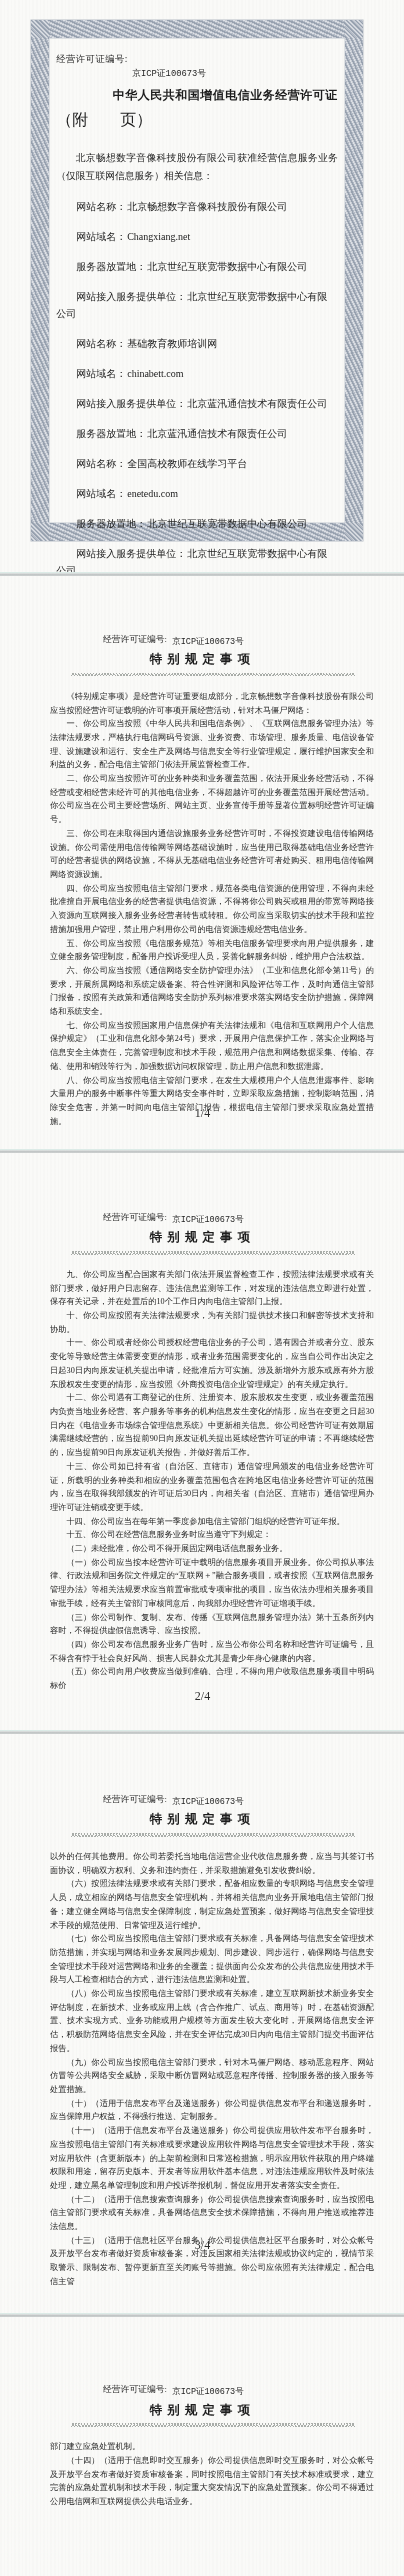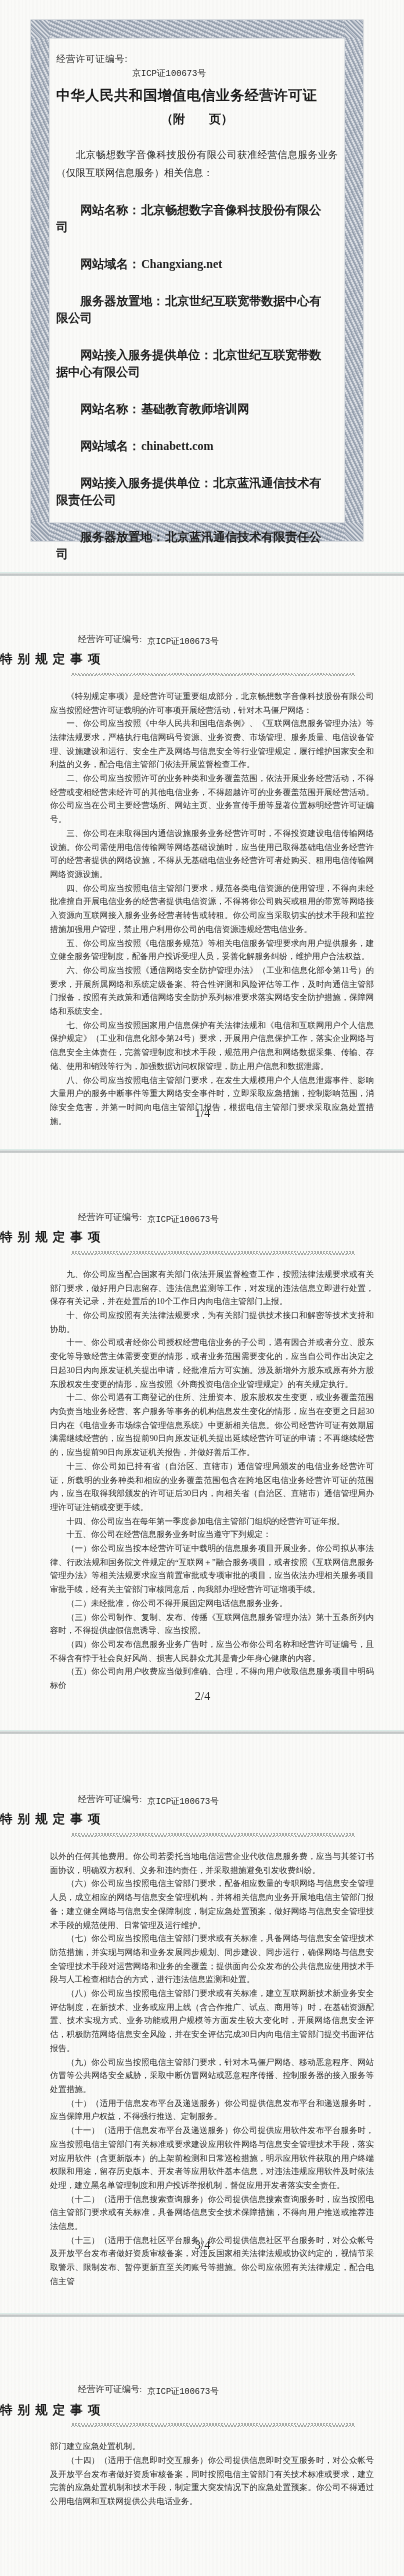--- a/index.html
+++ b/index.html
@@ -13,37 +13,37 @@
   
   .cert-page{height:572px;}
   .cert-frame{box-sizing:border-box;margin:19.6px 0 0 31px;width:332px;height:521px;
     border:18.5px solid #a9b1bd;
     border-image:repeating-linear-gradient(45deg,#c7ccd4 0 1.5px,#97a1af 1.5px 3.6px,#b3bac5 3.6px 5.2px,#dde0e5 5.2px 6.2px) 36;
     box-shadow:0 0 0 0.5px #b6bcc5 , inset 0 0 0 0.5px #c2c7cf;
     padding:14.4px 7.2px 0 7.2px;}
   .cert-head{margin-top:1px;}
   .lic-label{font-size:9.3px;letter-spacing:0.5px;color:#262626;}
   .lic-value{font-size:8.8px;margin-left:76px;margin-top:2.1px;color:#1f1f1f;font-family:"Liberation Mono","DejaVu Sans Mono",monospace;}
-  .cert-title{margin:7.2px 0 0 0;text-align:left;font-size:14px;font-weight:bold;letter-spacing:0.5px;color:#1c1c1c;}
-  .cert-subtitle{margin:6.2px 0 0 0;text-align:center;font-size:12px;font-weight:bold;color:#1c1c1c;}
+  .cert-title{margin:7.2px 0 0 0;text-align:right;font-size:12px;font-weight:bold;letter-spacing:0.5px;color:#1c1c1c;}
+  .cert-subtitle{margin:6.2px 0 0 0;text-align:left;font-size:16px;font-weight:normal;color:#1c1c1c;}
   .cert-intro{margin:17.5px 0 0 0;font-size:9.8px;line-height:18px;text-indent:2em;color:#222;text-align:justify;}
   .entries{margin-top:4.1px;padding-right:10.3px;}
-  .cert-line{margin:20px 0;font-size:12px;line-height:17px;text-indent:2em;text-align:left;color:#222;font-weight:bold;}
+  .cert-line{margin:13px 0;font-size:10px;line-height:17px;text-indent:2em;text-align:left;color:#222;}
   .cl-value{margin-left:1px;}
 
   
   .prov-page{box-sizing:border-box;}
   .p2{height:573px;padding-top:58px;}
   .p3{height:577px;padding-top:59px;}
   .p4{height:579px;padding-top:60px;}
   .p5{height:557px;padding-top:67px;}
-  .prov-head{margin-left:50px;font-size:8.8px;color:#262626;padding-left:28px;}
+  .prov-head{margin-left:75px;font-size:8.8px;color:#262626;padding-left:28px;}
   .prov-head .num{display:inline-block;margin-left:5.2px;position:relative;top:1.5px;font-size:8.5px;
                   font-family:"Liberation Mono","DejaVu Sans Mono",monospace;color:#1f1f1f;}
-  .prov-title{margin:5.2px 0 0 0;text-align:left;font-size:12.4px;font-weight:bold;letter-spacing:5.2px;color:#1e1e1e;}
+  .prov-title{margin:5.2px 0 0 0;text-align:center;font-size:12.4px;font-weight:bold;letter-spacing:5.2px;color:#1e1e1e;}
   .zigzag{height:3.6px;width:284px;margin:4.6px auto 0 71px;opacity:.75;
     background:
       repeating-linear-gradient(63deg,#8e948f 0 0.8px,rgba(0,0,0,0) 0.8px 2.6px),
       repeating-linear-gradient(-63deg,#8e948f 0 0.8px,rgba(0,0,0,0) 0.8px 2.6px);}
   .prov-body{margin:13.4px 31px 0 50px;font-size:8.2px;line-height:13.7px;text-align:justify;color:#242424;}
   .prov-body p{margin:0;text-indent:2em;}
   .prov-body p.cont{text-indent:0;}
   .page-no{position:absolute;left:0;right:0;text-align:center;font-size:12px;color:#2a2a2a;
            font-family:"Liberation Serif","DejaVu Serif",serif;}
   .p2 .page-no{bottom:28px;}
@@ -112,40 +112,40 @@
     <h2 class="prov-title">特别规定事项</h2>
     <div class="zigzag"></div>
     <div class="prov-body">
         <p>九、你公司应当配合国家有关部门依法开展监督检查工作，按照法律法规要求或有关部门要求，做好用户日志留存、违法信息监测等工作，对发现的违法信息立即进行处置，保存有关记录，并在处置后的10个工作日内向电信主管部门上报。</p>
         <p>十、你公司应按照有关法律法规要求，为有关部门提供技术接口和解密等技术支持和协助。</p>
         <p>十一、你公司或者经你公司授权经营电信业务的子公司，遇有因合并或者分立、股东变化等导致经营主体需要变更的情形，或者业务范围需要变化的，应当自公司作出决定之日起30日内向原发证机关提出申请，经批准后方可实施。涉及新增外方股东或原有外方股东股权发生变更的情形，应当按照《外商投资电信企业管理规定》的有关规定执行。</p>
         <p>十二、你公司遇有工商登记的住所、注册资本、股东股权发生变更，或业务覆盖范围内负责当地业务经营、客户服务等事务的机构信息发生变化的情形，应当在变更之日起30日内在《电信业务市场综合管理信息系统》中更新相关信息。你公司经营许可证有效期届满需继续经营的，应当提前90日向原发证机关提出延续经营许可证的申请；不再继续经营的，应当提前90日向原发证机关报告，并做好善后工作。</p>
         <p>十三、你公司如已持有省（自治区、直辖市）通信管理局颁发的电信业务经营许可证，所载明的业务种类和相应的业务覆盖范围包含在跨地区电信业务经营许可证的范围内，应当在取得我部颁发的许可证后30日内，向相关省（自治区、直辖市）通信管理局办理许可证注销或变更手续。</p>
         <p>十四、你公司应当在每年第一季度参加电信主管部门组织的经营许可证年报。</p>
         <p>十五、你公司在经营信息服务业务时应当遵守下列规定：</p>
+        <p>（二）未经批准，你公司不得开展固定网电话信息服务业务。</p>
         <p>（一）你公司应当按本经营许可证中载明的信息服务项目开展业务。你公司拟从事法律、行政法规和国务院文件规定的“互联网＋”融合服务项目，或者按照《互联网信息服务管理办法》等相关法规要求应当前置审批或专项审批的项目，应当依法办理相关服务项目审批手续，经有关主管部门审核同意后，向我部办理经营许可证增项手续。</p>
-        <p>（二）未经批准，你公司不得开展固定网电话信息服务业务。</p>
         <p>（三）你公司制作、复制、发布、传播《互联网信息服务管理办法》第十五条所列内容时，不得提供虚假信息诱导、应当按照。</p>
         <p>（四）你公司发布信息服务业务广告时，应当公布你公司名称和经营许可证编号，且不得含有悖于社会良好风尚、损害人民群众尤其是青少年身心健康的内容。</p>
         <p>（五）你公司向用户收费应当做到准确、合理，不得向用户收取信息服务项目中明码标价</p>
       </div>
     <div class="page-no">2/4</div>
   </section>
 
   <div class="sep"></div>
 
   <section class="page prov-page p4">
     <div class="prov-head">
       <span>经营许可证编号:</span><span class="num">京ICP证100673号</span>
     </div>
     <h2 class="prov-title">特别规定事项</h2>
     <div class="zigzag"></div>
     <div class="prov-body">
         <p class="cont">以外的任何其他费用。你公司若委托当地电信运营企业代收信息服务费，应当与其签订书面协议，明确双方权利、义务和违约责任，并采取措施避免引发收费纠纷。</p>
-        <p>（六）你公司应当按照电信主管部门要求，配备相应数量的专职网络与信息安全管理人员，成立相应的网络与信息安全管理机构，并将相关信息向业务开展地电信主管部门报备；建立健全网络与信息安全保障制度，制定应急处置预案，做好网络与信息安全管理技术手段的规范使用、日常管理及运行维护。</p>
+        <p>（六）按照法律法规要求或有关部门要求，配备相应数量的专职网络与信息安全管理人员，成立相应的网络与信息安全管理机构，并将相关信息向业务开展地电信主管部门报备；建立健全网络与信息安全保障制度，制定应急处置预案，做好网络与信息安全管理技术手段的规范使用、日常管理及运行维护。</p>
         <p>（七）你公司应当按照电信主管部门要求或有关标准，具备网络与信息安全管理技术防范措施，并实现与网络和业务发展同步规划、同步建设、同步运行，确保网络与信息安全管理技术手段对运营网络和业务的全覆盖；提供面向公众发布的公共信息应使用技术手段与人工检查相结合的方式，进行违法信息监测和处置。</p>
         <p>（八）你公司应当按照电信主管部门要求或有关标准，建立互联网新技术新业务安全评估制度，在新技术、业务或应用上线（含合作推广、试点、商用等）时，在基础资源配置、技术实现方式、业务功能或用户规模等方面发生较大变化时，开展网络信息安全评估，积极防范网络信息安全风险，并在安全评估完成30日内向电信主管部门提交书面评估报告。</p>
         <p>（九）你公司应当按照电信主管部门要求，针对木马僵尸网络、移动恶意程序、网站仿冒等公共网络安全威胁，采取中断仿冒网站或恶意程序传播、控制服务器的接入服务等处置措施。</p>
         <p>（十）（适用于信息发布平台及递送服务）你公司提供信息发布平台和递送服务时，应当保障用户权益，不得强行推送、定制服务。</p>
         <p>（十一）（适用于信息发布平台及递送服务）你公司提供应用软件发布平台服务时，应当按照电信主管部门有关标准或要求建设应用软件网络与信息安全管理技术手段，落实对应用软件（含更新版本）的上架前检测和日常巡检措施，明示应用软件获取的用户终端权限和用途，留存历史版本、开发者等应用软件基本信息，对违法违规应用软件及时依法处理，建立黑名单管理制度和用户投诉举报机制，督促应用开发者落实安全责任。</p>
         <p>（十二）（适用于信息搜索查询服务）你公司提供信息搜索查询服务时，应当按照电信主管部门要求或有关标准，具备网络信息安全技术保障措施，不得向用户推送或推荐违法信息。</p>
         <p>（十三）（适用于信息社区平台服务）你公司提供信息社区平台服务时，对公众帐号及开放平台发布者做好资质审核备案，对违反国家相关法律法规或协议约定的，视情节采取警示、限制发布、暂停更新直至关闭账号等措施。你公司应依照有关法律规定，配合电信主管</p>
       </div>
     <div class="page-no">3/4</div>
   </section>

